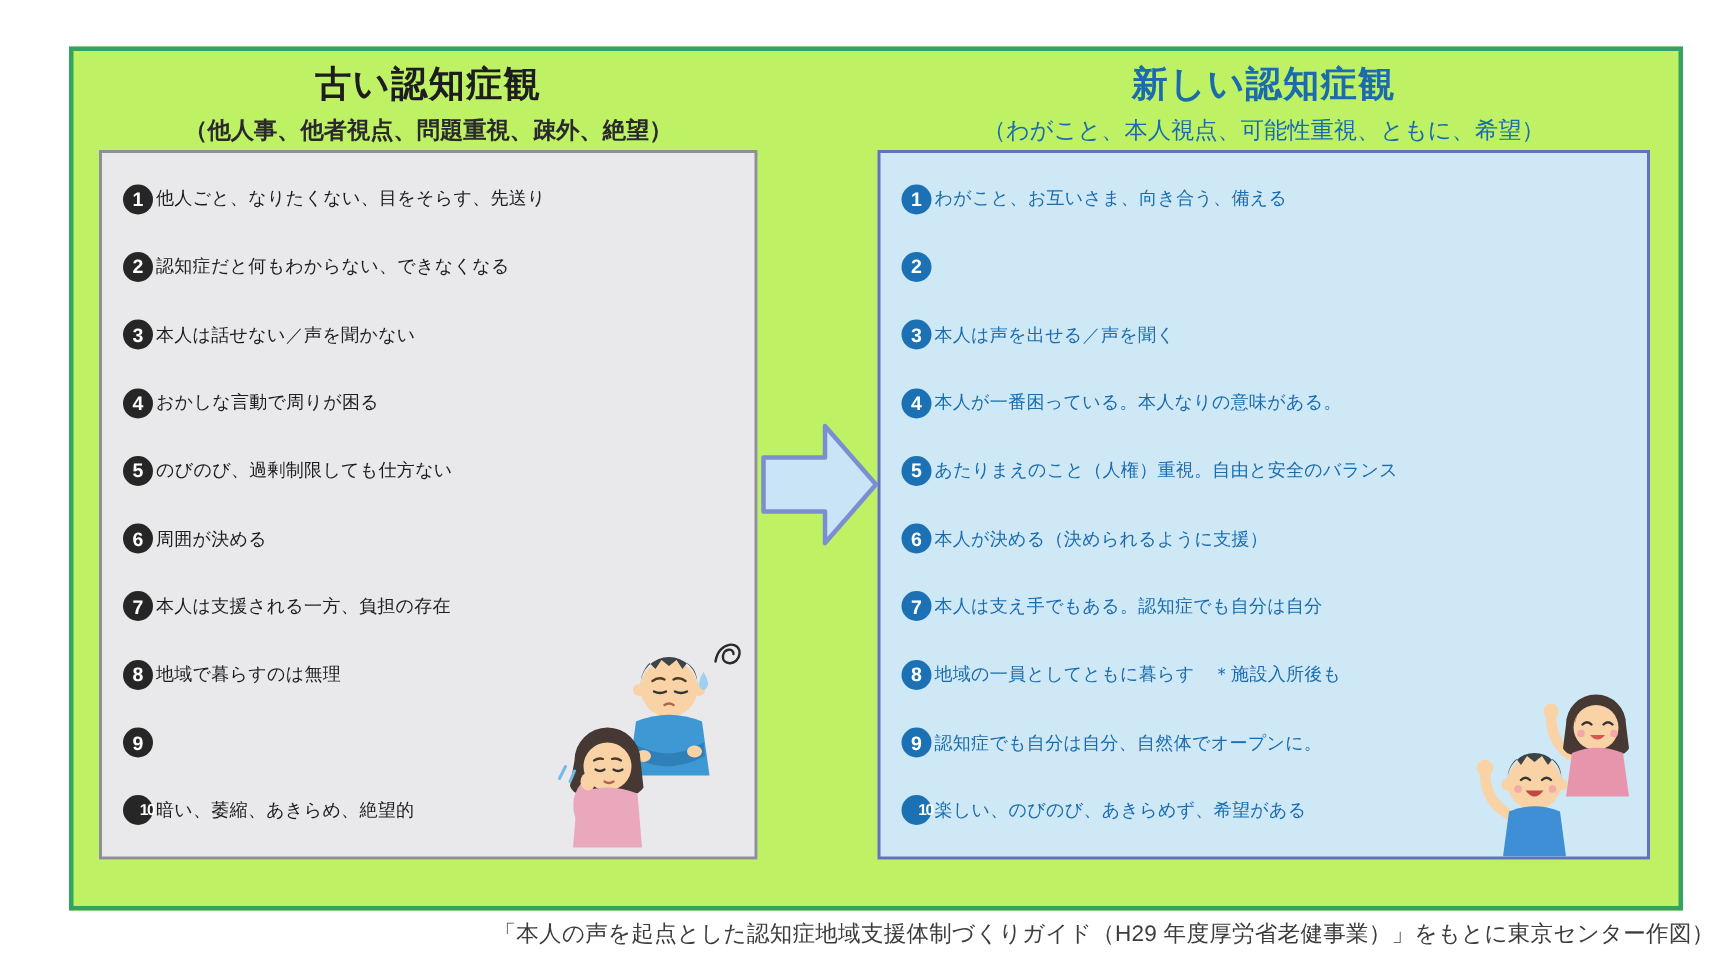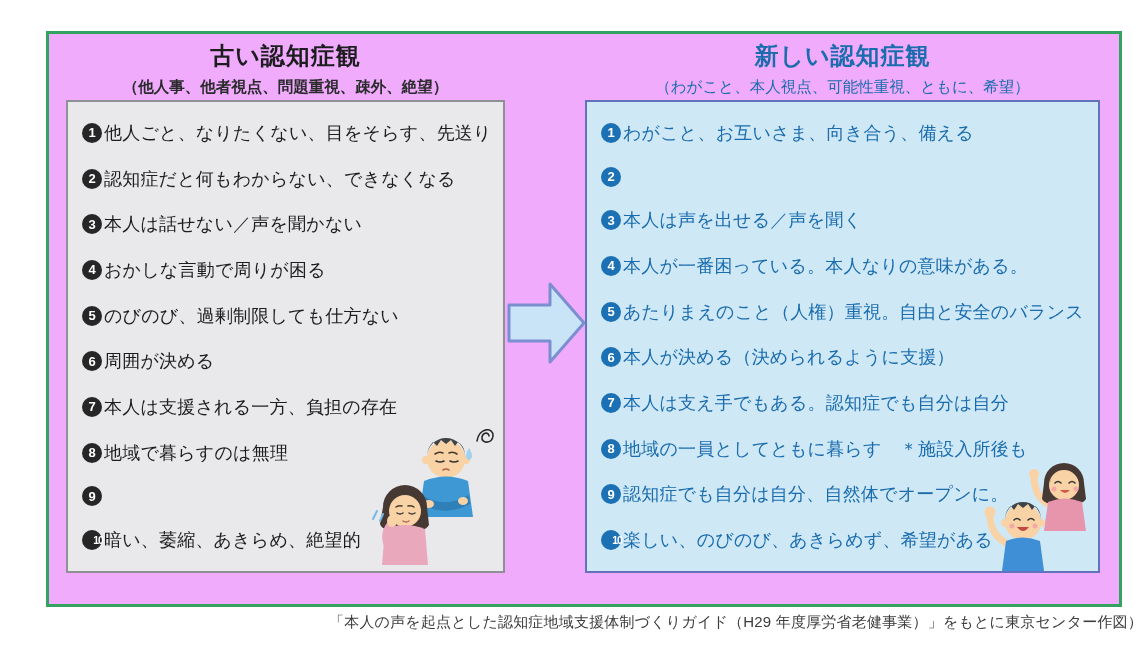--- a/index.html
+++ b/index.html
@@ -1,21 +1,21 @@
 <!DOCTYPE html>
 <html><head>
 <meta charset="utf-8">
 <style>
   * { margin:0; padding:0; box-sizing:border-box; }
   body { background:#ffffff; font-family:"Liberation Sans","DejaVu Sans",sans-serif; }
   .canvas { position:relative; width:1146px; height:646px; background:#ffffff; overflow:hidden; }
 
   .frame {
     position:absolute; left:46px; top:31px; width:1076px; height:576px;
-    border:3px solid #33a35f; background:#f0abfc;
+    border:3px solid #33a35f; background:#bef264;
   }
 
   .col-header { position:absolute; text-align:center; }
   .col-header.old { left:17px; top:6px; width:439px; }
   .col-header.new { left:536px; top:6px; width:515px; }
   .col-title { font-size:24px; font-weight:bold; letter-spacing:1px; }
   .col-header.old .col-title { color:#1d1d1f; }
   .col-header.new .col-title { color:#1a6cae; }
   .col-subtitle { font-size:15.5px; margin-top:5px; }
   .col-header.old .col-subtitle { color:#2a2a2c;font-weight:bold; }
@@ -29,21 +29,21 @@
   .panel.old {
     left:17px; width:439px;
     background:#e9e9ec; border:2px solid #8f9095;
   }
   .panel.new {
     left:536px; width:515px;
     background:#cfe8f6; border:2px solid #6272bd;
   }
 
   .item { display:flex; align-items:center; gap:2px; white-space:nowrap; position:relative; z-index:2; }
-  .item-text { font-size:18px; letter-spacing:0.2px; }
+  .item-text { font-size:12px; letter-spacing:0.2px; }
   .panel.old .item-text { color:#1d1d1f; }
   .panel.new .item-text { color:#1a6cae; }
 
   .badge {
     flex:0 0 auto; width:20px; height:20px; border-radius:50%;
     color:#fff; font-size:13px; font-weight:bold;
     display:inline-flex; align-items:center; justify-content:center;
     line-height:1;
   }
   .badge.two { font-size:10.5px; letter-spacing:-1px;padding-left:12px; }

